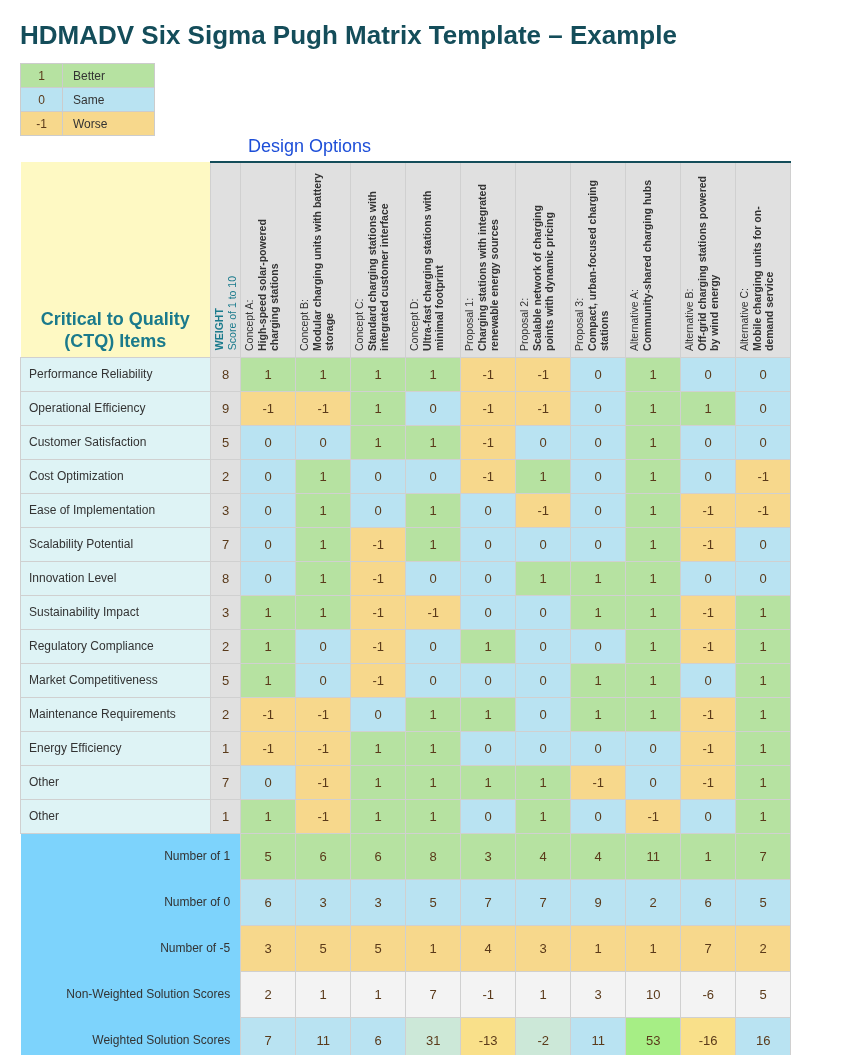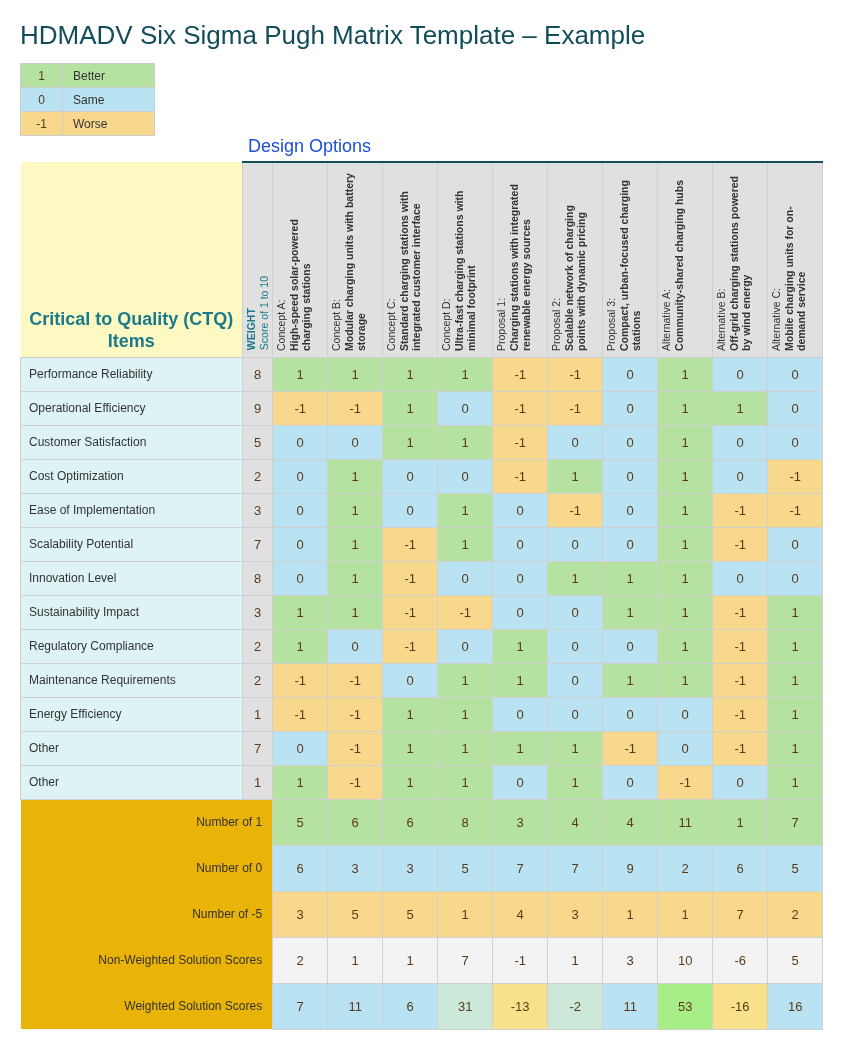--- a/index.html
+++ b/index.html
@@ -6,21 +6,21 @@
   body {
     font-family: "Century Gothic", "Futura", sans-serif;
     margin: 0;
     padding: 20px;
     background: #fff;
     color: #333;
     width: 853px;
   }
   .title {
     font-size: 26px;
-    font-weight: normal;
+    font-weight: bold;
     color: #144d5a;
     margin: 0 0 12px 0;
   }
   .legend {
     border-collapse: collapse;
     font-size: 12px;
   }
   .legend td {
     border: 1px solid #ccc;
     padding: 4px 10px;
@@ -53,21 +53,21 @@
   table.matrix td, table.matrix th {
     border: 1px solid #d0d0d0;
     text-align: center;
     padding: 0;
   }
   .ctq-cell {
     text-align: left !important;
     padding: 6px 8px !important;
     font-size: 12px;
     background: #def3f5;
-    width: 222px;
+    width: 190px;
     color:#333;
   }
   .weight-cell {
     background: #e0e0e0;
     width: 30px;
     font-size: 13px;
     color:#5a3a1a;
   }
   .opt-cell {
     width: 55px;
@@ -89,21 +89,21 @@
     max-height: 190px;
     color:#333;
   }
   .weight-header .rot-inner { color: #1a7a8c; }
   .corner-blank { border: none !important; background: #fef9c3; vertical-align: bottom;}
   .summary-label {
     text-align: right !important;
     padding: 6px 10px !important;
     font-size: 12px;
     border: none !important;
-    background: #eab308;
+    background: #7dd3fc;
     height: 46px;
     color:#333;
   }
   .summary-row-1 td.opt-cell { background:#b6e2a1; height:46px;}
   .summary-row-0 td.opt-cell { background:#b9e3f2; height:46px;}
   .summary-row-n1 td.opt-cell { background:#f7d88c; height:46px;}
   .summary-row-nw td.opt-cell { background:#f3f3f3; height:46px;}
   .summary-row-w td.opt-cell { height:46px;}
   .val-num { color:#5a3a1a; font-size:13px;}
   .opt-name { font-weight:normal; }
@@ -294,20 +294,34 @@
         <td class="opt-cell bg-yellow val-num">-1</td>
         <td class="opt-cell bg-blue val-num">0</td>
         <td class="opt-cell bg-green val-num">1</td>
         <td class="opt-cell bg-blue val-num">0</td>
         <td class="opt-cell bg-blue val-num">0</td>
         <td class="opt-cell bg-green val-num">1</td>
         <td class="opt-cell bg-yellow val-num">-1</td>
         <td class="opt-cell bg-green val-num">1</td>
       </tr>
       <tr>
+        <td class="ctq-cell">Market Competitiveness</td>
+            <td class="weight-cell val-num">5</td>
+        <td class="opt-cell bg-green val-num">1</td>
+        <td class="opt-cell bg-blue val-num">0</td>
+        <td class="opt-cell bg-yellow val-num">-1</td>
+        <td class="opt-cell bg-blue val-num">0</td>
+        <td class="opt-cell bg-blue val-num">0</td>
+        <td class="opt-cell bg-blue val-num">0</td>
+        <td class="opt-cell bg-green val-num">1</td>
+        <td class="opt-cell bg-green val-num">1</td>
+        <td class="opt-cell bg-blue val-num">0</td>
+        <td class="opt-cell bg-green val-num">1</td>
+      </tr>
+      <tr>
         <td class="ctq-cell">Maintenance Requirements</td>
             <td class="weight-cell val-num">2</td>
         <td class="opt-cell bg-yellow val-num">-1</td>
         <td class="opt-cell bg-yellow val-num">-1</td>
         <td class="opt-cell bg-blue val-num">0</td>
         <td class="opt-cell bg-green val-num">1</td>
         <td class="opt-cell bg-green val-num">1</td>
         <td class="opt-cell bg-blue val-num">0</td>
         <td class="opt-cell bg-green val-num">1</td>
         <td class="opt-cell bg-green val-num">1</td>

